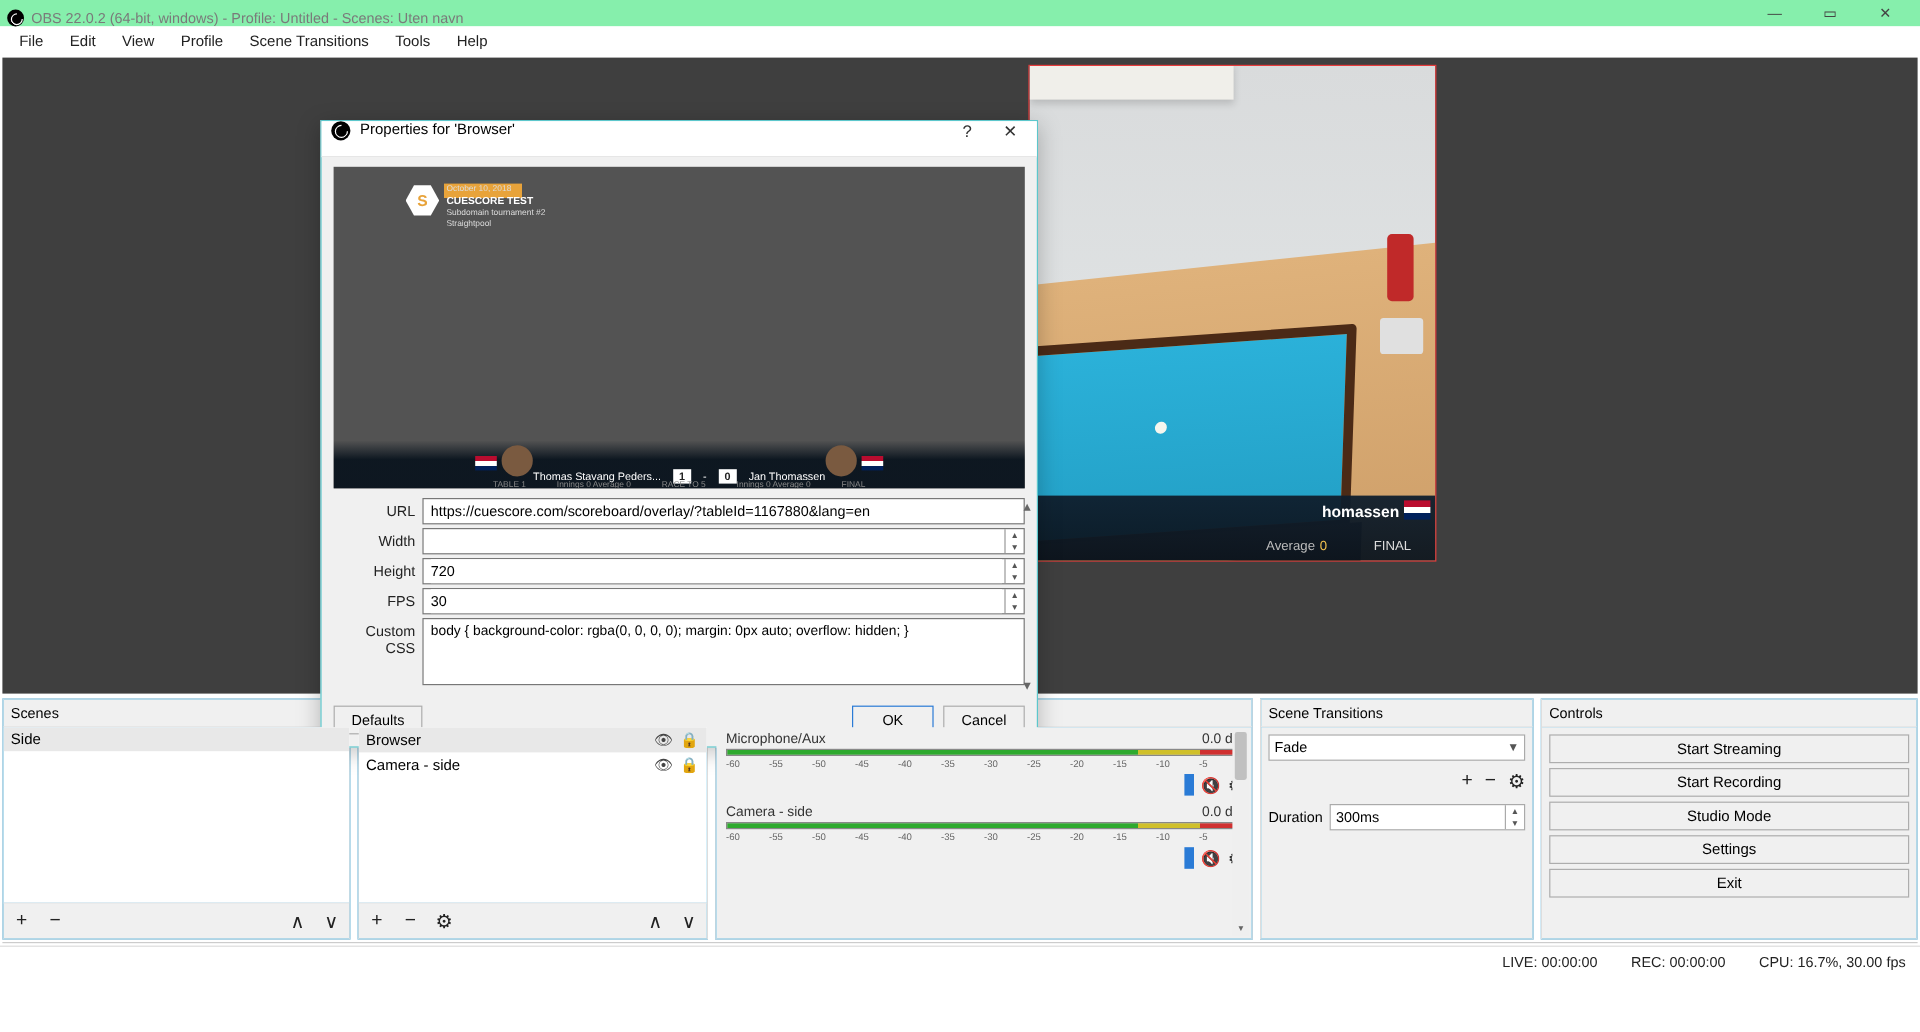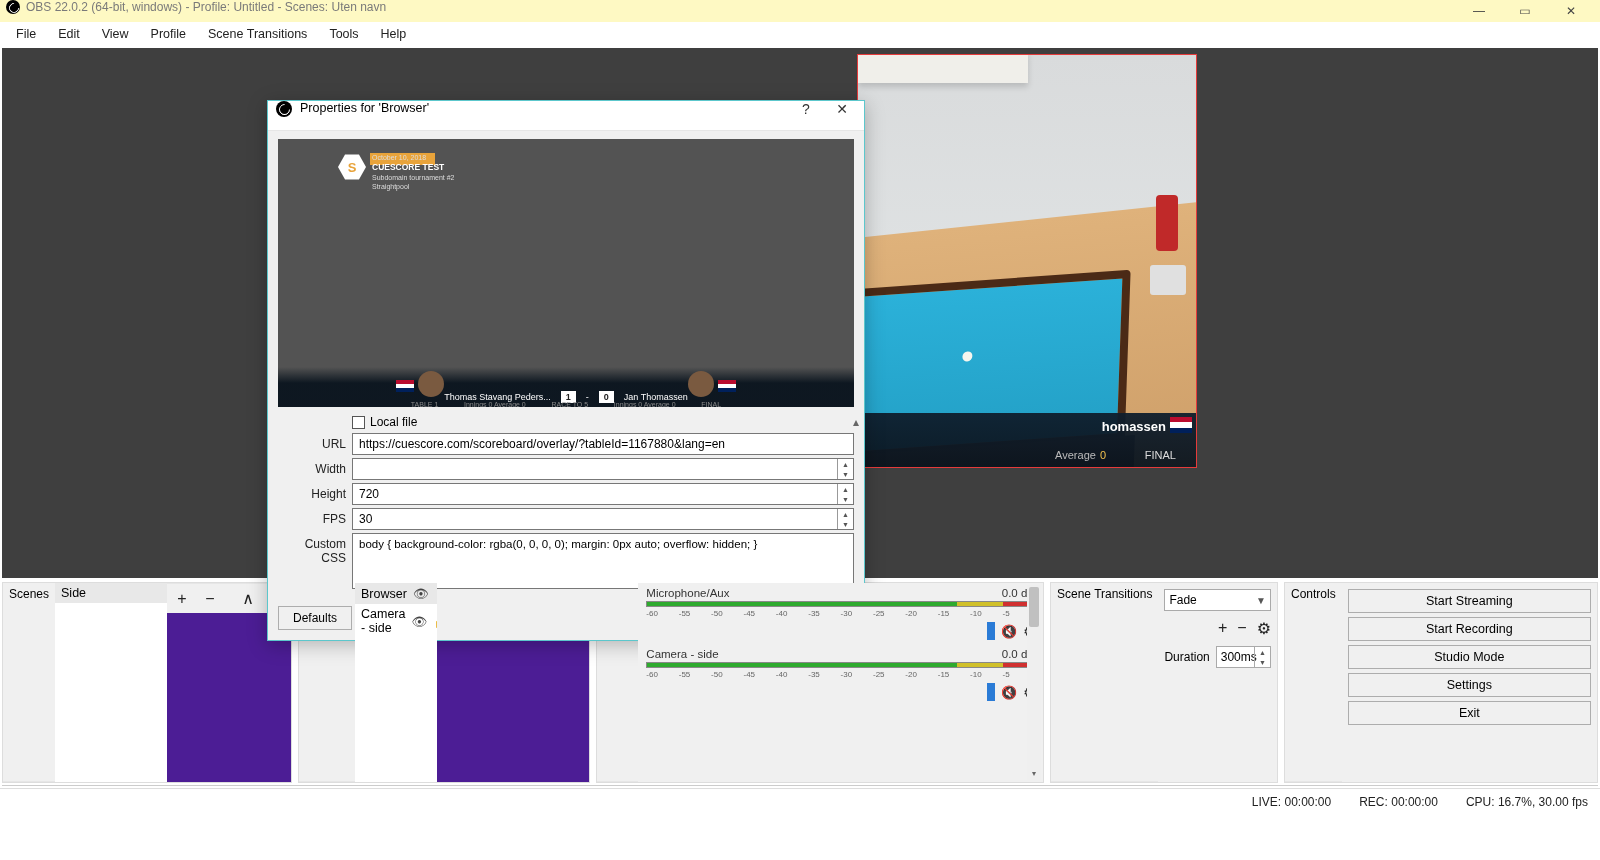--- a/index.html
+++ b/index.html
@@ -1,17 +1,17 @@
 <!DOCTYPE html>
 <html><head>
 <meta charset="utf-8">
 <style>
 * { margin: 0; padding: 0; box-sizing: border-box; font-family: "Segoe UI", Tahoma, sans-serif; }
 body { background: #fff; font-size: 12px; overflow: hidden; width: 1600px; height: 860px; color: #000; }
-.title-bar { height: 22px; display: flex; align-items: flex-start; padding: 0 6px; background: #fef9c3; }
+.title-bar { height: 22px; display: flex; align-items: flex-end; padding: 0 6px; background: #86efac; }
 .title-bar .app-icon { width: 14px; height: 14px; border-radius: 50%; background: #000; margin-right: 6px; position: relative; }
 .title-bar .app-icon::after { content:""; position:absolute; top:3px; left:3px; width:8px; height:8px; border-radius:50%; border:1.5px solid #fff; border-right-color:transparent; transform:rotate(-45deg);}
 .title-bar .title-text { color: #7a7a7a; font-size: 12px; flex:1; }
 .win-controls { display:flex; gap:0; }
 .win-controls .ctl { width:46px; height:22px; display:flex; align-items:center; justify-content:center; color:#444; font-size:12px; cursor:pointer;}
 .menu-bar { height: 24px; display: flex; align-items: center; padding: 0 6px; gap: 2px; background:#fff; }
 .menu-bar .item { padding: 3px 10px; font-size: 12.5px; color: #222; cursor: pointer; }
 .canvas { background: #3f3f3f; margin: 2px 2px 0 2px; height: 530px; position: relative; }
 .camera-frame { position:absolute; left:855px; top:6px; width:340px; height:414px; border:1px solid #e63b3b; }
 .cam-scene { width:100%; height:100%; position:relative; overflow:hidden; }
@@ -23,21 +23,21 @@
 .extinguisher{position:absolute;right:18px;top:140px;width:22px;height:56px;background:#c02929;border-radius:4px;}
 .planter{position:absolute;right:10px;top:210px;width:36px;height:30px;background:#e0e0e0;border-radius:3px;}
 .lamp{position:absolute;left:0;top:-4px;width:170px;height:32px;background:#f0efea;box-shadow:0 4px 6px rgba(0,0,0,.15);}
 .overlay-bottom { position:absolute; left:0; right:0; bottom:0; height:54px; background:linear-gradient(180deg,rgba(15,30,45,.95),rgba(10,20,30,.95)); color:#fff; font-size:11px; display:flex; align-items:center; justify-content:flex-end; padding:0 16px;}
 .overlay-bottom .name{font-weight:600;font-size:13px;position:absolute;top:6px;right:30px;}
 .overlay-bottom .flag{position:absolute;top:4px;right:4px;width:22px;height:16px;background:linear-gradient(#ba0c2f 0 33%,#fff 33% 66%,#00205b 66%);}
 .overlay-bottom .avg{position:absolute;bottom:6px;right:90px;color:#bbb;}
 .overlay-bottom .avg .v{color:#f2c14e;margin-left:4px;}
 .overlay-bottom .final{position:absolute;bottom:6px;right:20px;color:#ddd;}
 .panels { display:flex; gap:6px; padding:4px 2px 0 2px; height:205px;}
-.panel { border:1px solid #ddd; background:#4c1d95; display:flex; flex-direction:row; }
+.panel { border:1px solid #ddd; background:#0ea5e9; display:flex; flex-direction:column; }
 .panel .hdr { background:#f0f0f0; padding:4px 6px; font-size:12px; border-bottom:1px solid #e6e6e6;}
 .panel .body { flex:1; background:#fff; overflow:auto; position:relative;}
 .panel .ftr { height:30px; border-top:1px solid #e6e6e6; background:#f0f0f0; display:flex; align-items:center; padding:0 6px; gap:10px;}
 .ftr .glyph{font-size:16px;color:#222;cursor:pointer;width:18px;text-align:center;}
 .scenes{width:290px;}
 .sources{width:292px;}
 .mixer{width:448px;}
 .transitions{width:228px;}
 .controls{flex:1;}
 .list-row{padding:3px 6px; font-size:12.5px; cursor:pointer;}
@@ -181,24 +181,20 @@
         <div class="sub">
           <span>TABLE 1</span>
           <span>Innings 0  Average 0</span>
           <span>RACE TO 5</span>
           <span>Innings 0  Average 0</span>
           <span>FINAL</span>
         </div>
       </div>
     </div>
     <div class="dlg-form">
-      <div class="cbwrap">
-        <span class="cb"></span>
-        <span>Local file</span>
-      </div>
       <div class="frow">
         <span class="lab">URL</span>
         <input class="tinput" value="https://cuescore.com/scoreboard/overlay/?tableId=1167880&amp;lang=en" style="">
       </div>
       <div class="frow">
         <span class="lab">Width</span>
         <div class="tinput num" style="position:relative;">
           <div class="spinbtn">
               <div>▲</div>
               <div>▼</div>

